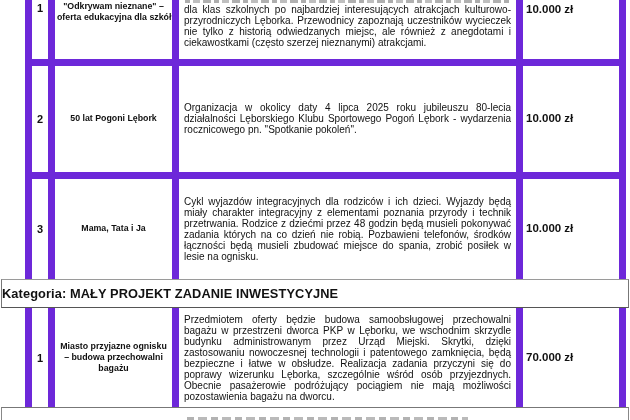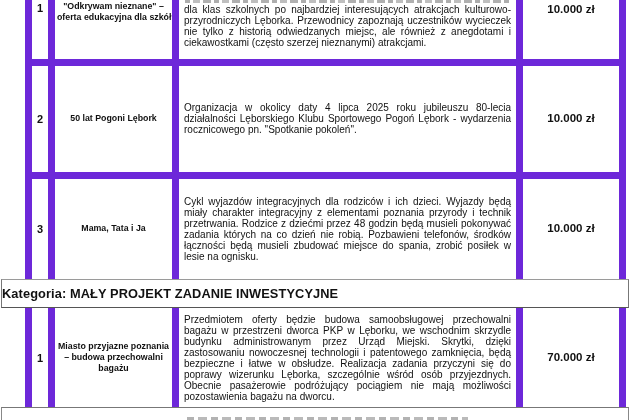--- a/index.html
+++ b/index.html
@@ -49,21 +49,20 @@
     padding: 0 2px;
   }
   td.c-desc {
     font-size: 10px;
     line-height: 11px;
     text-align: justify;
     vertical-align: middle;
     padding: 2px 5px;
   }
   td.c-amount {
-    text-align: center;
     font-weight: bold;
     font-size: 11.5px;
     line-height: 13px;
     vertical-align: middle;
     white-space: nowrap;
     padding: 3px;
   }
   tr.r-cut td.c-no     { padding-top: 2px; }
   tr.r-cut td.c-title  { padding-top: 1px; }
   tr.r-cut td.c-desc   { padding-top: 0; }
@@ -170,21 +169,21 @@
   <table class="tbl tbl-inv">
     <colgroup>
       <col style="width:23px">
         <col style="width:124px">
         <col style="width:344px">
         <col style="width:103px">
     </colgroup>
     <tbody>
         <tr style="height:99px">
       <td class="c-no">1</td>
-      <td class="c-title">Miasto przyjazne poznania
+      <td class="c-title">Miasto przyjazne ognisku
 – budowa przechowalni
 bagażu</td>
       <td class="c-desc">Przedmiotem oferty będzie budowa samoobsługowej przechowalni bagażu w przestrzeni dworca PKP w Lęborku, we wschodnim skrzydle budynku administrowanym przez Urząd Miejski. Skrytki, dzięki zastosowaniu nowoczesnej technologii i patentowego zamknięcia, będą bezpieczne i łatwe w obsłudze. Realizacja zadania przyczyni się do poprawy wizerunku Lęborka, szczególnie wśród osób przyjezdnych. Obecnie pasażerowie podróżujący pociągiem nie mają możliwości pozostawienia bagażu na dworcu.</td>
       <td class="c-amount">70.000 zł</td>
     </tr>
   </tbody>
     </table>
 
   <div class="partial-band">
     <div class="text-hint"></div>

